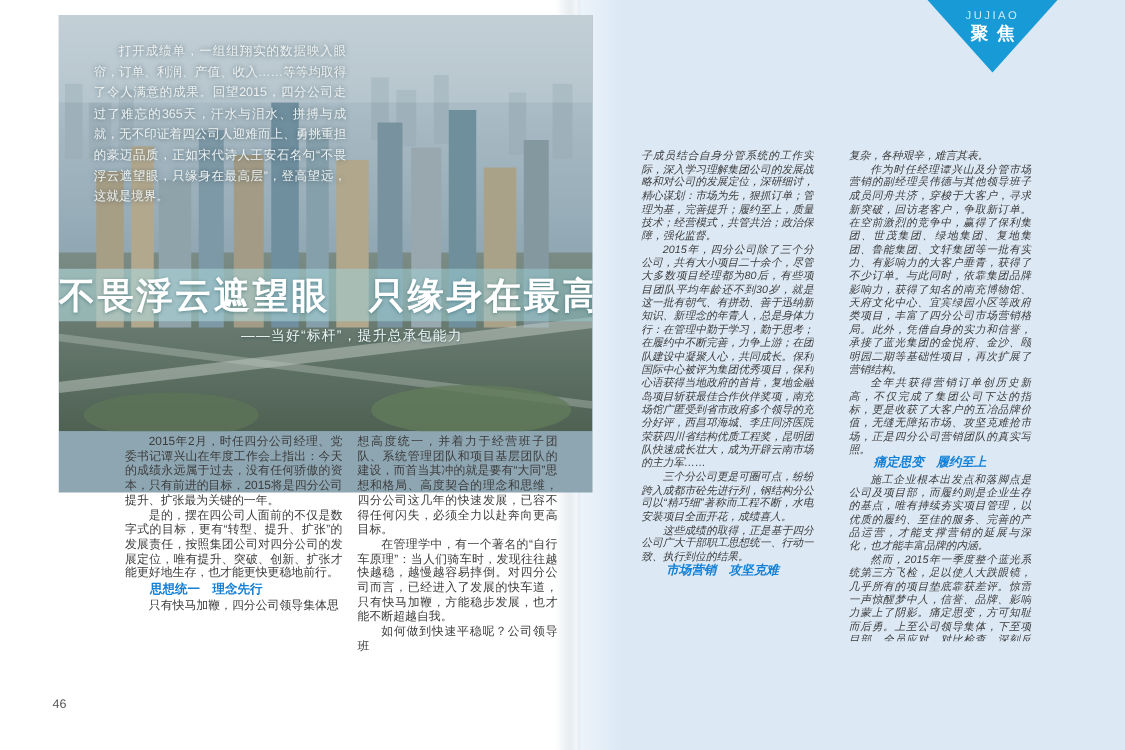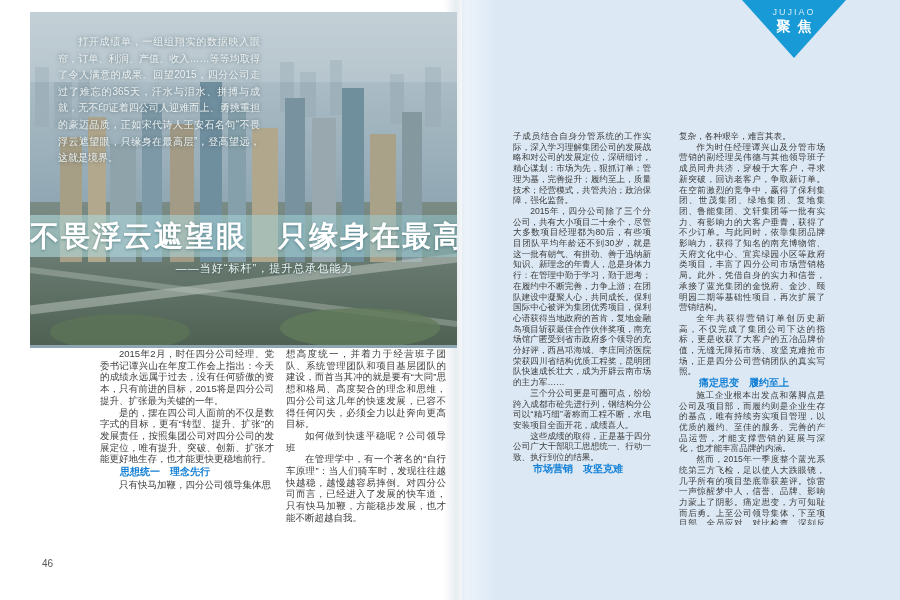--- a/index.html
+++ b/index.html
@@ -14,21 +14,21 @@
 
   
   .tab-tri{position:absolute;left:742px;top:0;width:0;height:0;
     border-left:52px solid transparent;border-right:52px solid transparent;
     border-top:58px solid #189ad6;}
   .tab-text{position:absolute;left:742px;top:0;width:104px;text-align:center;color:#fff;}
   .tab-latin{display:block;margin-top:7px;font-size:9px;letter-spacing:2px;color:rgba(255,255,255,.8);}
   .tab-cjk{display:block;margin-top:1px;font-size:14px;font-weight:bold;letter-spacing:7px;padding-left:7px;}
 
   
-  .photo{position:absolute;left:30px;top:12px;width:427px;height:336px;overflow:hidden;background:#8ea6b2;}
+  .photo{position:absolute;left:47px;top:12px;width:427px;height:382px;overflow:hidden;background:#8ea6b2;}
   .photo svg{display:block;}
   .intro{position:absolute;left:28px;top:22px;width:202px;font-size:10px;line-height:16.6px;
     color:#edf2f2;text-align:justify;text-indent:2em;text-shadow:0 0 4px rgba(30,55,65,.65);}
   .headline-band{position:absolute;left:0;top:203px;width:427px;height:42px;
     background:linear-gradient(90deg,rgba(176,216,218,.62),rgba(148,199,205,.52));}
   .headline{width:100%;text-align:center;font-family:"DejaVu Serif",serif;font-weight:bold;
     font-size:29px;line-height:42px;color:#ffffff;letter-spacing:2px;
     text-shadow:0 1px 3px rgba(0,60,70,.4);white-space:nowrap;}
   .deck{position:absolute;left:0;top:249px;width:427px;text-align:center;font-size:11px;
     color:#f1f7f6;letter-spacing:1px;text-shadow:0 1px 2px rgba(0,50,60,.5);padding-left:21px;}
@@ -36,21 +36,21 @@
   
   .col{position:absolute;text-align:justify;color:#3c3c3c;}
   .col .blk{margin:0;}
   .col .para{text-indent:2em;}
   .col .cont{text-indent:0;}
   .col .subhead{color:#1581d6;font-weight:bold;text-indent:2em;margin:1px 0 1px 0;}
   .lcol{font-size:9.5px;line-height:11.7px;top:348px;}
   .lcol .subhead{font-size:10px;}
   #lcol1{left:100px;width:174px;}
   #lcol2{left:286px;width:160px;}
-  .rcol{font-size:8.6px;line-height:10.7px;top:131px;overflow:hidden;}
+  .rcol{font-size:8.6px;line-height:10.7px;top:119px;overflow:hidden;font-style:italic;}
   .rcol .subhead{font-size:10px;}
   #rcol1{left:513px;width:138px;height:422px;}
   #rcol2{left:679px;width:146px;height:394px;}
 
   .folio{position:absolute;left:42px;top:558px;font-size:10px;color:#555;}
 </style>
 </head>
 <body>
 
 <div id="spread">
@@ -122,22 +122,22 @@
   </div>
 
   <div id="lcol1" class="col lcol">
       <div class="blk para">2015年2月，时任四分公司经理、党委书记谭兴山在年度工作会上指出：今天的成绩永远属于过去，没有任何骄傲的资本，只有前进的目标，2015将是四分公司提升、扩张最为关键的一年。</div>
       <div class="blk para">是的，摆在四公司人面前的不仅是数字式的目标，更有“转型、提升、扩张”的发展责任，按照集团公司对四分公司的发展定位，唯有提升、突破、创新、扩张才能更好地生存，也才能更快更稳地前行。</div>
       <div class="blk subhead">思想统一　理念先行</div>
       <div class="blk para">只有快马加鞭，四分公司领导集体思</div>
     </div>
   <div id="lcol2" class="col lcol">
       <div class="blk cont">想高度统一，并着力于经营班子团队、系统管理团队和项目基层团队的建设，而首当其冲的就是要有“大同”思想和格局、高度契合的理念和思维，四分公司这几年的快速发展，已容不得任何闪失，必须全力以赴奔向更高目标。</div>
+      <div class="blk para">在管理学中，有一个著名的“自行车原理”：当人们骑车时，发现往往越快越稳，越慢越容易摔倒。对四分公司而言，已经进入了发展的快车道，只有快马加鞭，方能稳步发展，也才能不断超越自我。</div>
       <div class="blk para">如何做到快速平稳呢？公司领导班</div>
-      <div class="blk para">在管理学中，有一个著名的“自行车原理”：当人们骑车时，发现往往越快越稳，越慢越容易摔倒。对四分公司而言，已经进入了发展的快车道，只有快马加鞭，方能稳步发展，也才能不断超越自我。</div>
     </div>
 
   <div id="rcol1" class="col rcol">
       <div class="blk cont">子成员结合自身分管系统的工作实际，深入学习理解集团公司的发展战略和对公司的发展定位，深研细讨，精心谋划：市场为先，狠抓订单；管理为基，完善提升；履约至上，质量技术；经营模式，共管共治；政治保障，强化监督。</div>
       <div class="blk para">2015年，四分公司除了三个分公司，共有大小项目二十余个，尽管大多数项目经理都为80后，有些项目团队平均年龄还不到30岁，就是这一批有朝气、有拼劲、善于迅纳新知识、新理念的年青人，总是身体力行：在管理中勤于学习，勤于思考；在履约中不断完善，力争上游；在团队建设中凝聚人心，共同成长。保利国际中心被评为集团优秀项目，保利心语获得当地政府的首肯，复地金融岛项目斩获最佳合作伙伴奖项，南充场馆广匿受到省市政府多个领导的充分好评，西昌邛海城、李庄同济医院荣获四川省结构优质工程奖，昆明团队快速成长壮大，成为开辟云南市场的主力军……</div>
       <div class="blk para">三个分公司更是可圈可点，纷纷跨入成都市砼先进行列，钢结构分公司以“精巧细”著称而工程不断，水电安装项目全面开花，成绩喜人。</div>
       <div class="blk para">这些成绩的取得，正是基于四分公司广大干部职工思想统一、行动一致、执行到位的结果。</div>
       <div class="blk subhead">市场营销　攻坚克难</div>
     </div>
   <div id="rcol2" class="col rcol">

